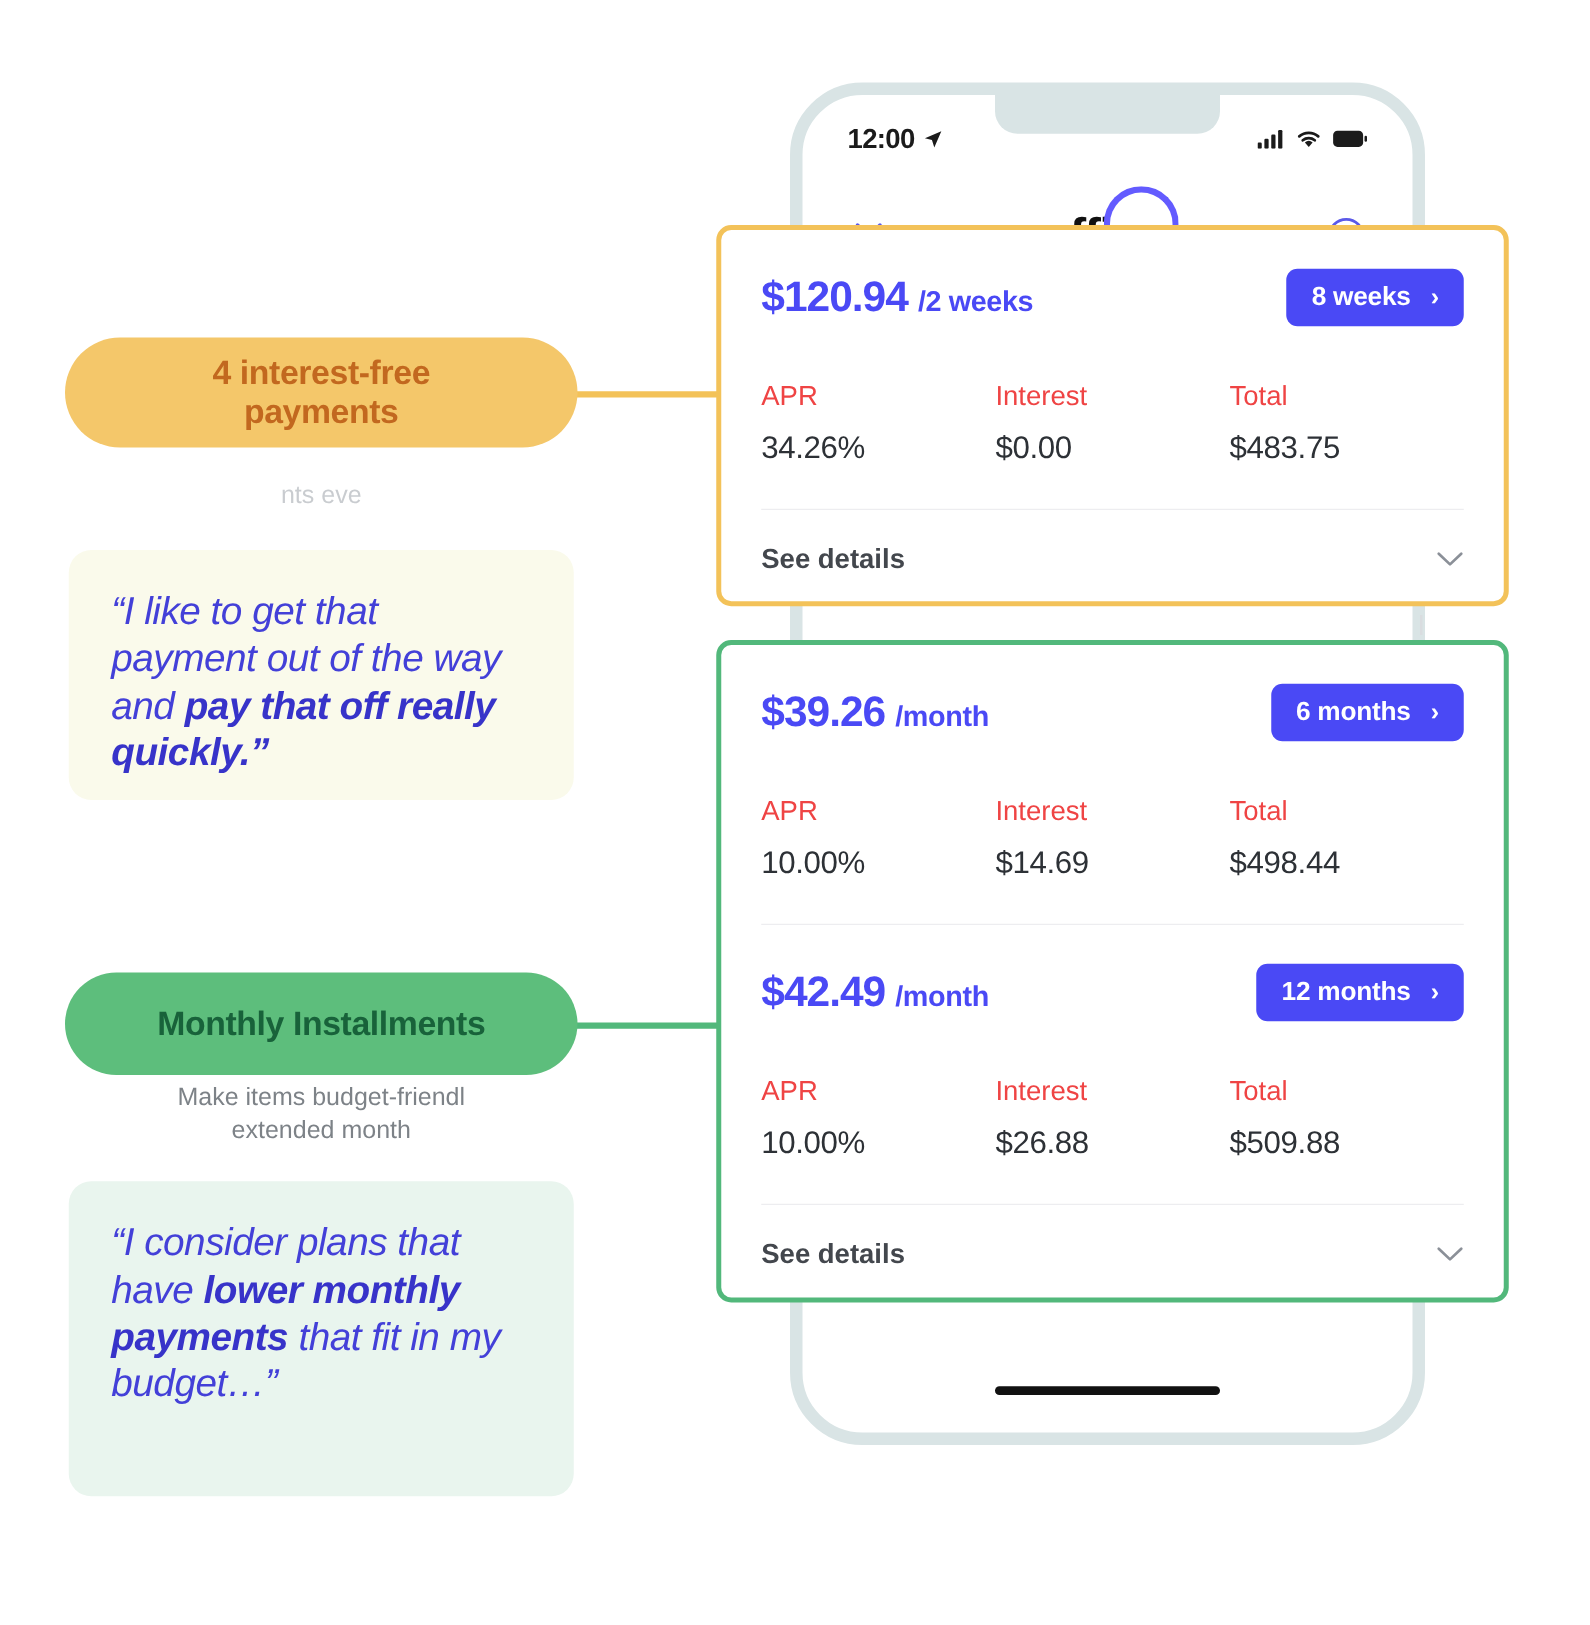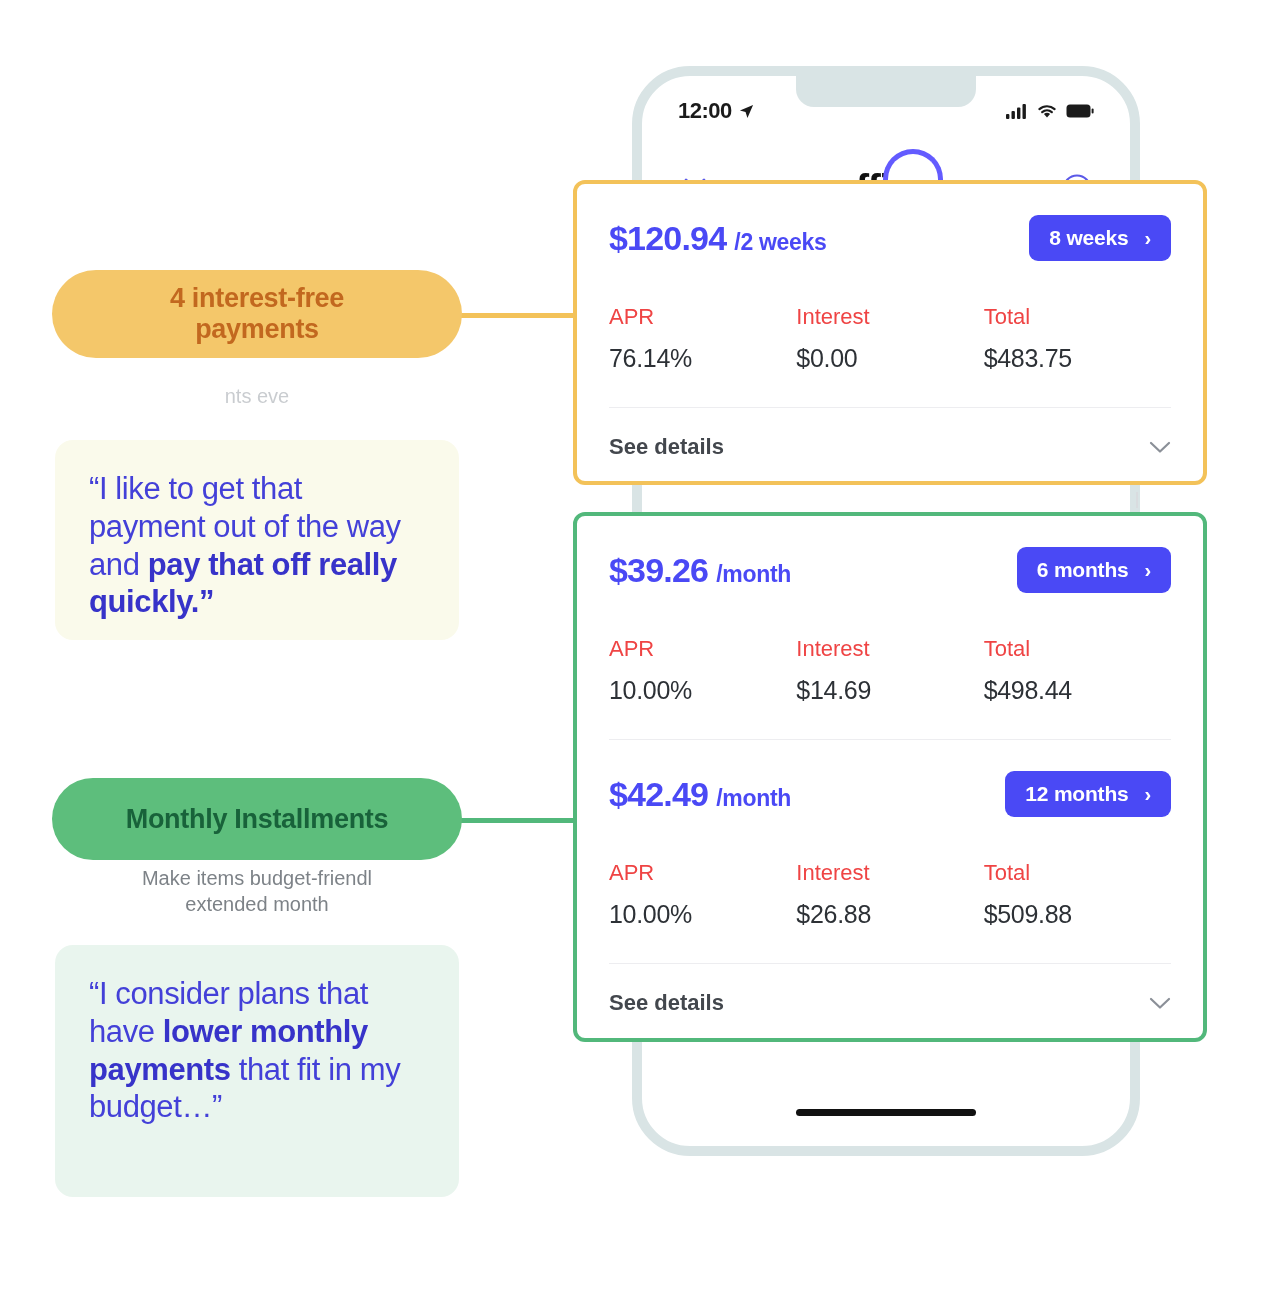--- a/index.html
+++ b/index.html
@@ -152,20 +152,21 @@
   .frag-fade2 { opacity: 0.55; }
 
   .quote-box {
     position: absolute;
     border-radius: 18px;
     padding: 30px 34px;
     color: #4340d8;
     font-size: 31px;
     line-height: 1.22;
     letter-spacing: -0.4px;
+    font-style: italic;
   }
   #quote-weeks {
     left: 55px; top: 440px; width: 404px; height: 200px;
     background: #fafaeb;
   }
   #quote-months {
     left: 55px; top: 945px; width: 404px; height: 252px;
     background: #e9f5ee;
   }
   .quote-box b { font-weight: bold; color: #3733c9; }
@@ -242,21 +243,21 @@
           <span class="plan-price">$120.94</span><span class="plan-period">/2 weeks</span>
         </div>
         <div class="term-btn">
           <span>8 weeks</span>
           <span class="term-chev">›</span>
         </div>
       </div>
       <div class="plan-stats">
         <div class="stat">
           <div class="stat-label">APR</div>
-          <div class="stat-value">76.14%</div>
+          <div class="stat-value">34.26%</div>
         </div>
         <div class="stat">
           <div class="stat-label">Interest</div>
           <div class="stat-value">$0.00</div>
         </div>
         <div class="stat">
           <div class="stat-label">Total</div>
           <div class="stat-value">$483.75</div>
         </div>
       </div>

